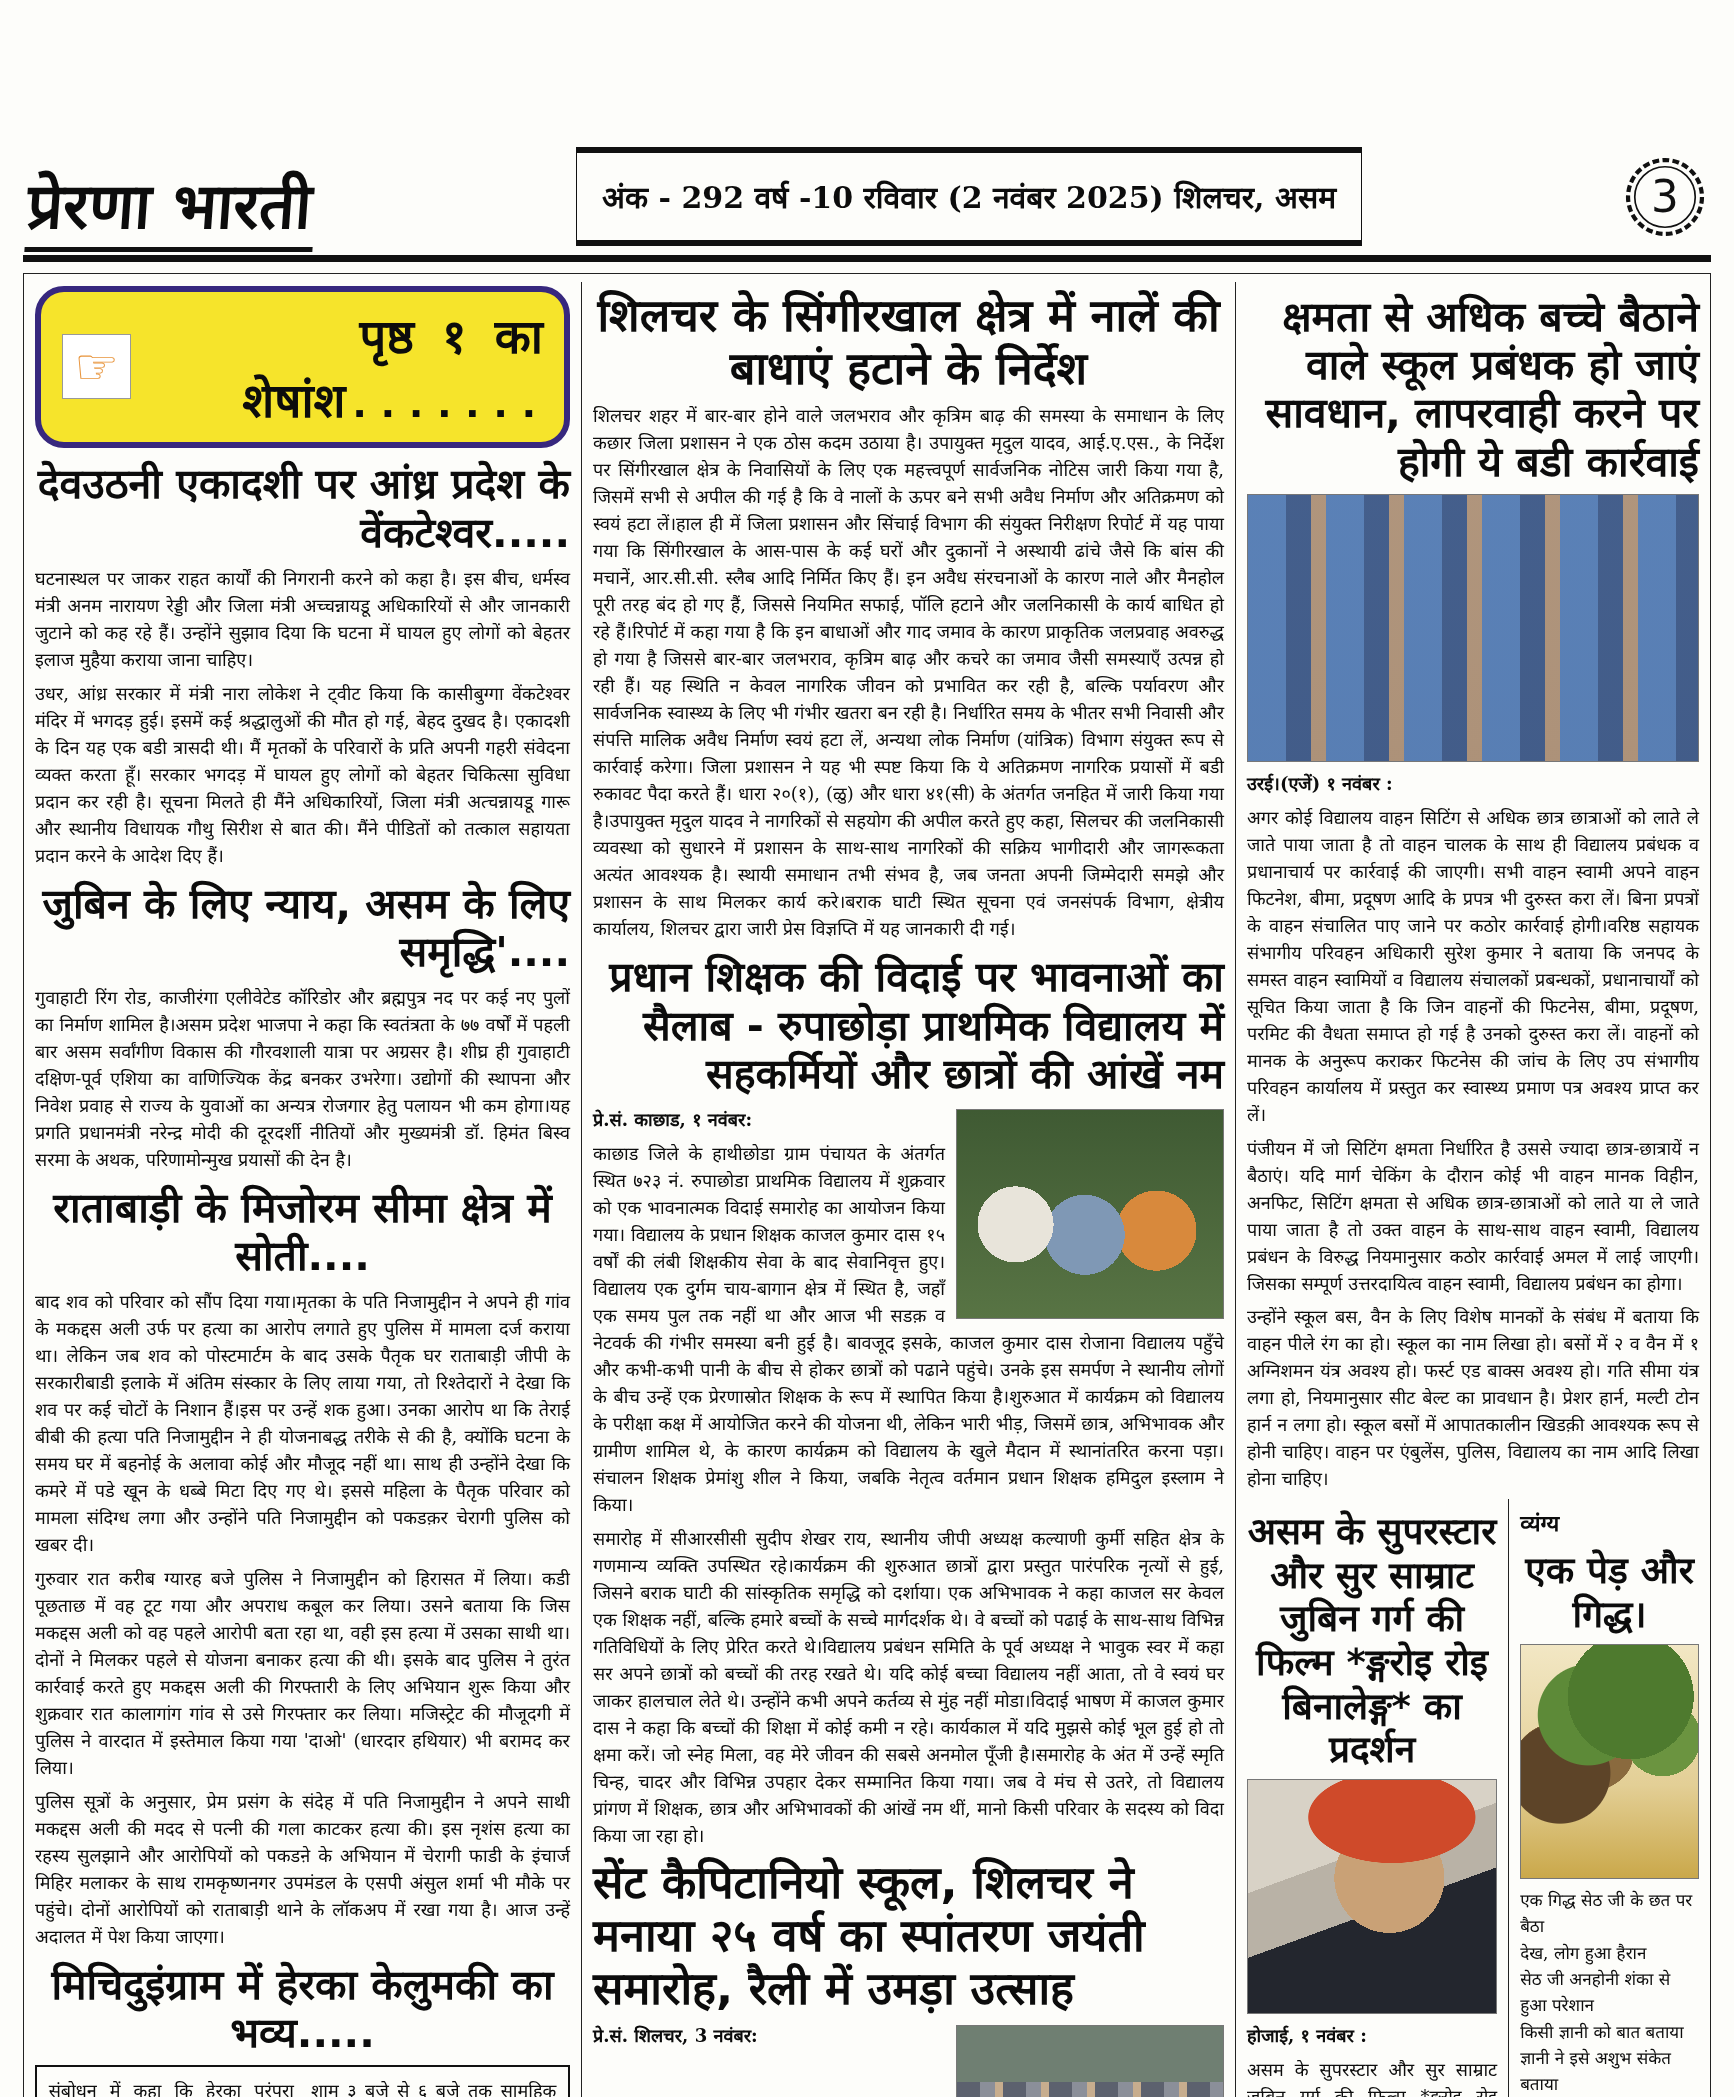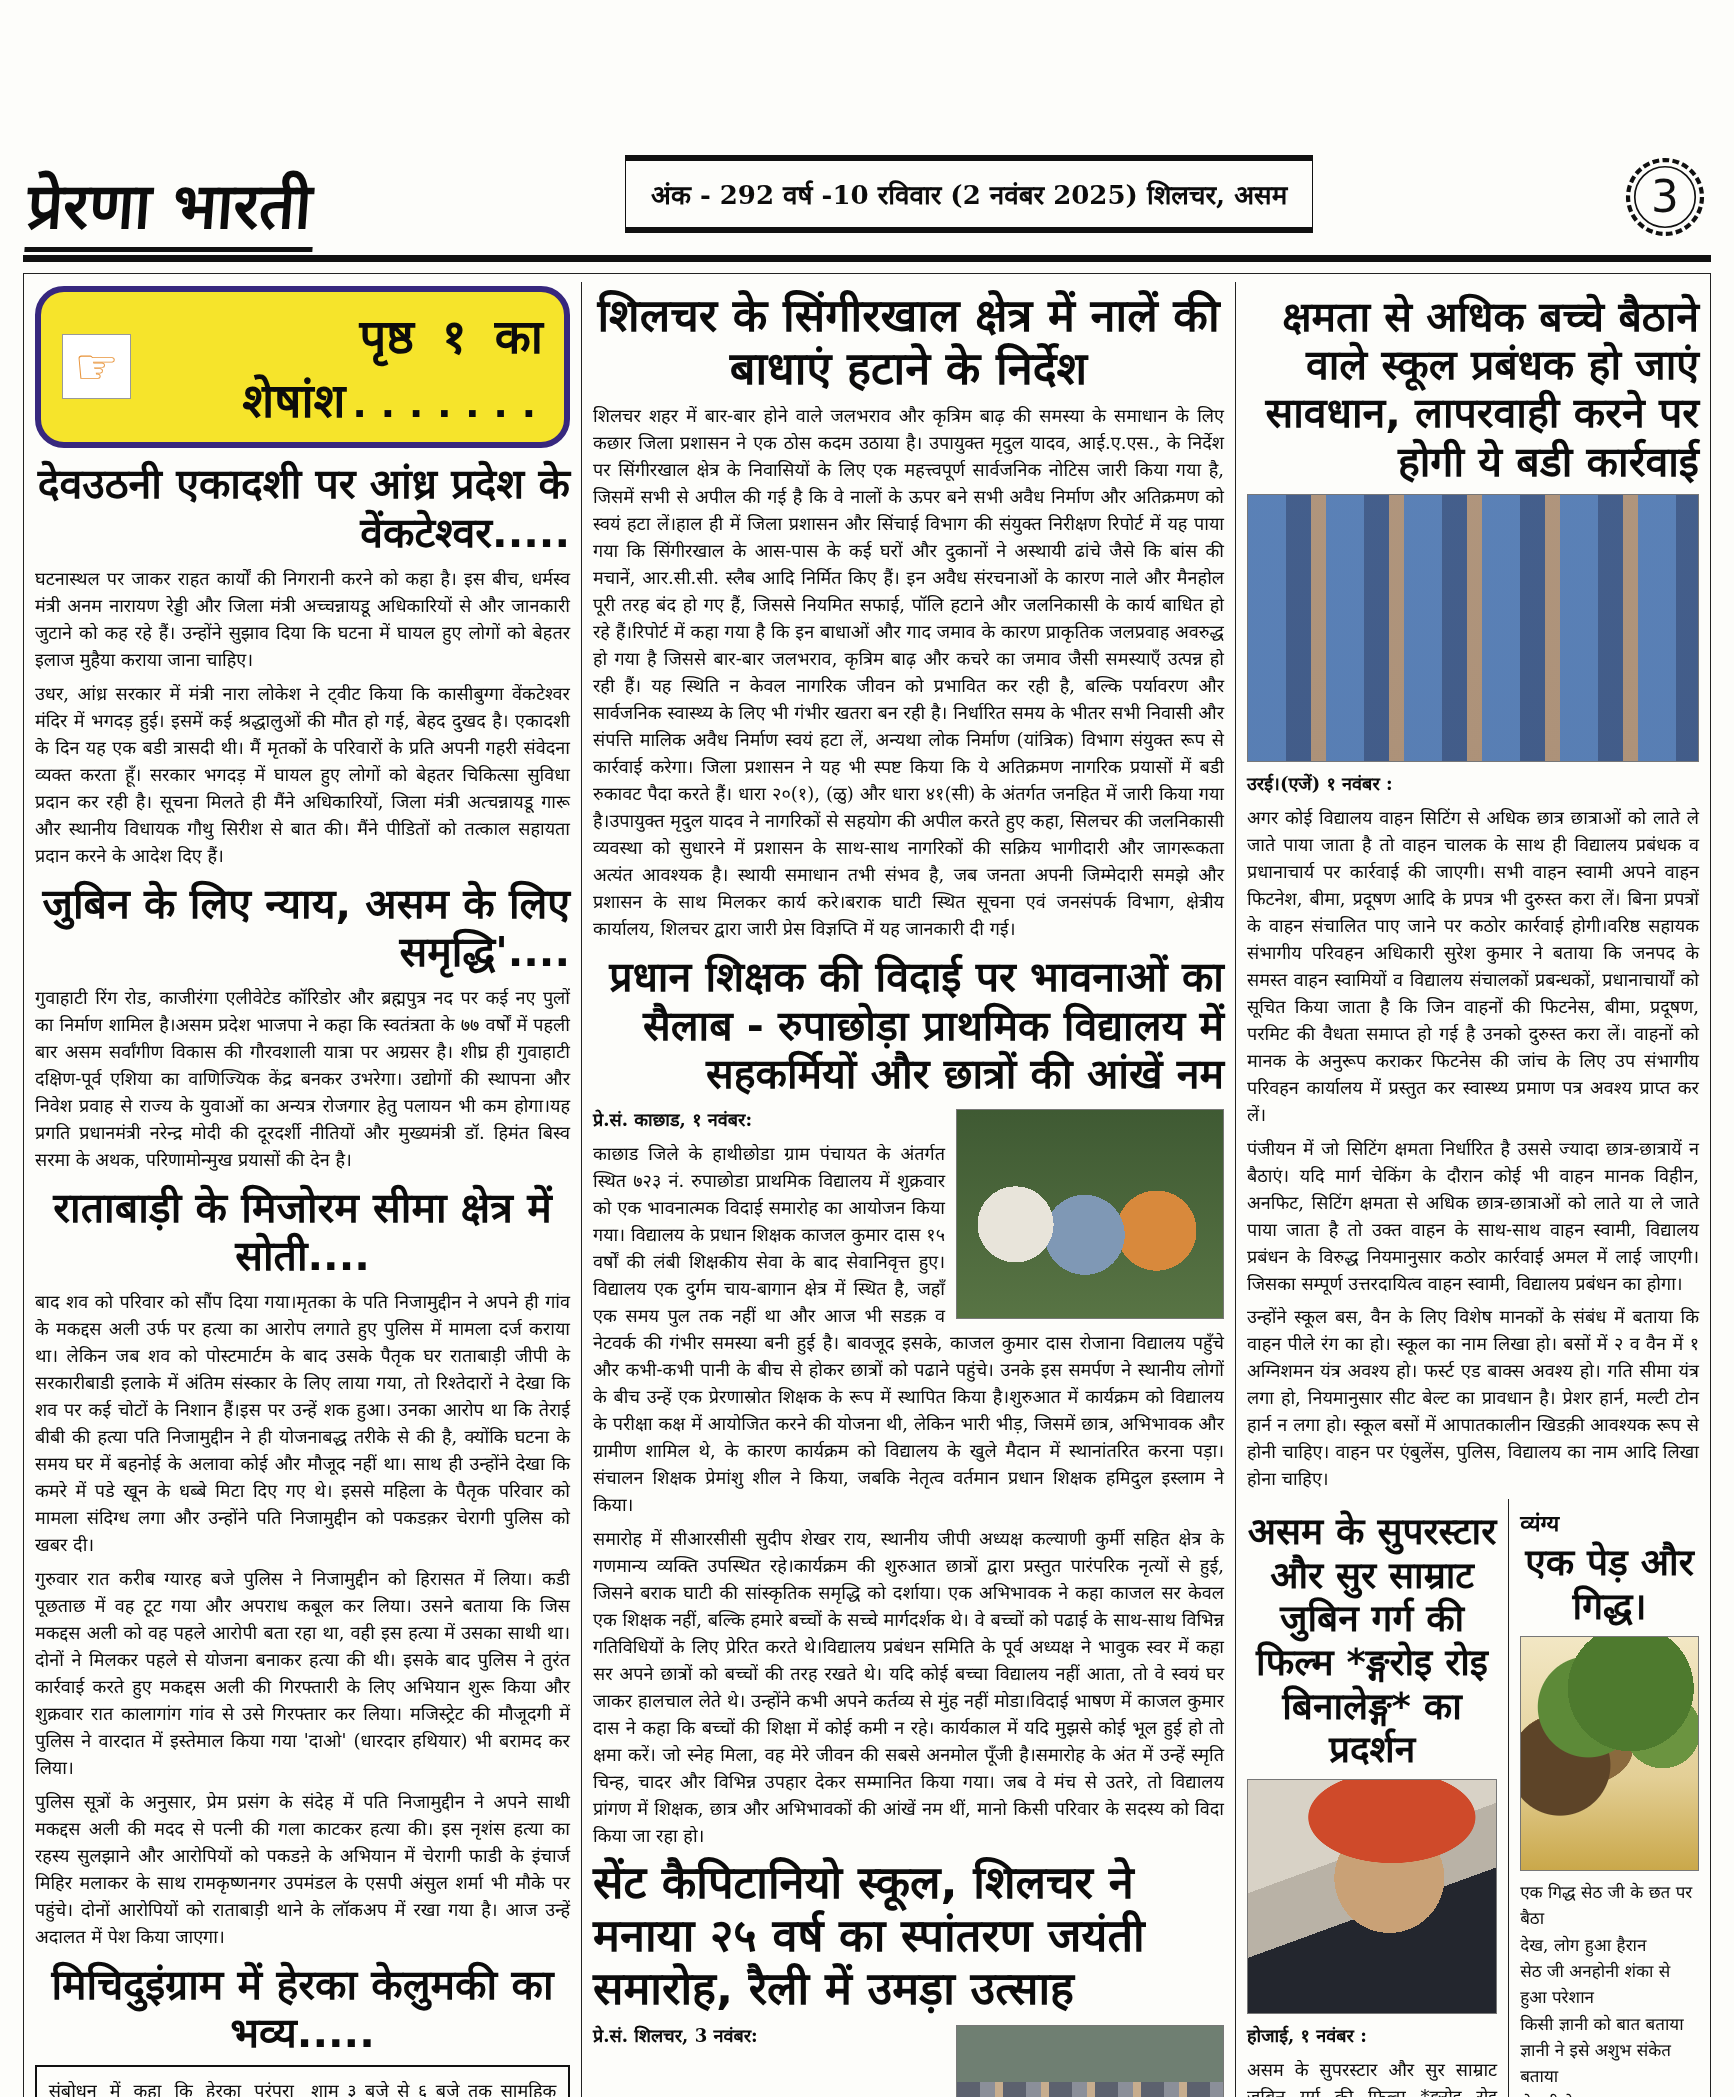--- a/index.html
+++ b/index.html
@@ -3,21 +3,21 @@
 <meta charset="utf-8">
 <style>
   html,body{margin:0;padding:0;background:#e8e8e4;}
   .page{position:relative;width:1734px;height:2725px;background:#fdfdfa;color:#0c0c0c;
         font-family:"DejaVu Serif","Liberation Serif",serif;overflow:hidden;box-sizing:border-box;padding:17px 23px 12.6px;}
   
   .header{display:flex;align-items:flex-end;justify-content:space-between;height:235px;padding:0 4.2px;}
   .masthead{font-family:"DejaVu Sans","Liberation Sans",sans-serif;font-weight:bold;font-size:63px;
             line-height:1;border-bottom:5px solid #111;padding:0 4.2px 9.2px 0;transform:skewX(-4deg);}
   .issuebox{border:1.7px solid #111;border-top:6.7px solid #111;border-bottom:6.7px solid #111;
-            padding:15px 25px;font-weight:bold;font-size:26px;white-space:nowrap;margin-bottom:19px;}
+            padding:23px 25px;font-weight:bold;font-size:30px;white-space:nowrap;margin-bottom:6px;}
   .seal{width:84px;height:84px;margin-bottom:12.6px;position:relative;flex:0 0 auto;}
   .seal svg{width:100%;height:100%;}
   .toprule{height:7.6px;background:#111;margin:2.5px 0 11px;}
   
   .content{display:flex;align-items:stretch;height:2391px;overflow:hidden;border:1.3px solid #222;padding:7.6px 0;}
   .band{padding:0 11px;overflow:hidden;box-sizing:border-box;}
   .band-left{width:558px;border-right:1.3px solid #222;}
   .band-center{width:654px;border-right:1.3px solid #222;}
   .band-right{flex:1;}
   
@@ -64,21 +64,21 @@
      radial-gradient(ellipse 59px 38px at 30% 48%,#8a6a3e 0 99%,transparent 100%),
      linear-gradient(180deg,#f2e7c4,#e3cf96 60%,#caa84a);}
   
   .guestbox{border:2.1px solid #111;padding:10px 11.7px;margin:4.2px 0 11px;}
   .guestcols{display:flex;gap:17px;}
   .guestcols>div{flex:1;}
   .rightsplit{display:flex;gap:0;}
   .subleft{width:58%;padding-right:11px;box-sizing:border-box;border-right:1.3px solid #222;}
   .subright{width:42%;padding-left:11px;box-sizing:border-box;}
   .satire-kicker{font-weight:bold;font-size:22px;font-family:"DejaVu Sans","Liberation Sans",sans-serif;margin-top:8.4px;}
-  .satire .hl{margin-top:4px;}
+  .satire .hl{margin-top:12px;}
   .poem{font-size:17px;line-height:1.55;margin-top:7.6px;}
   .clear{clear:both;}
 </style>
 </head>
 <body>
 
 <div class="page">
 
   <div class="header">
     <div class="masthead">प्रेरणा भारती</div>

